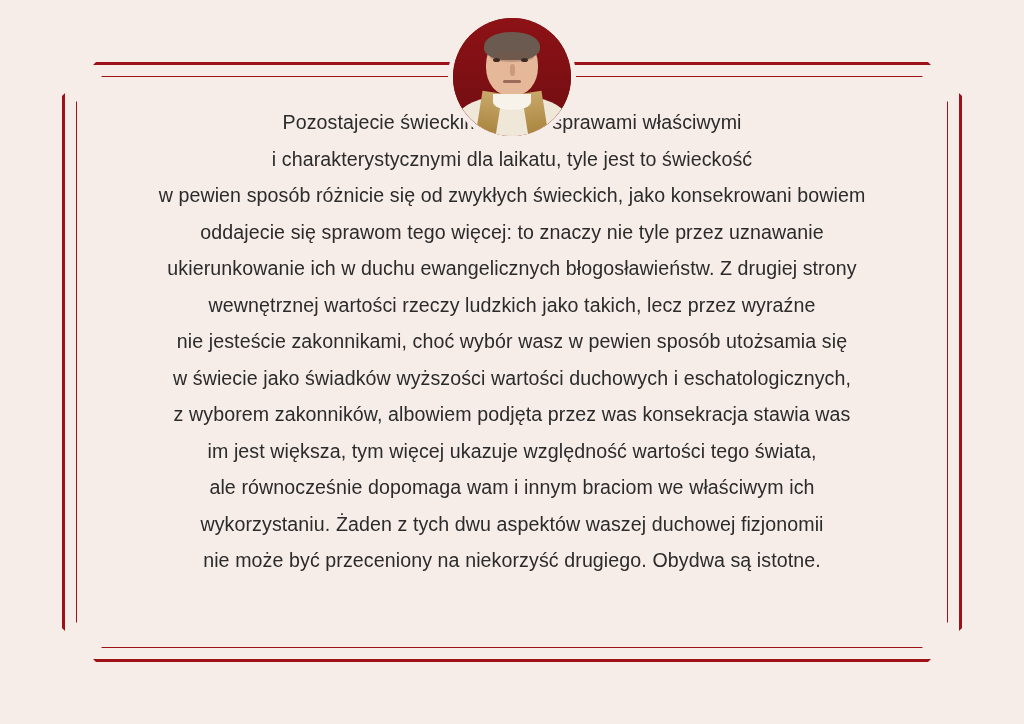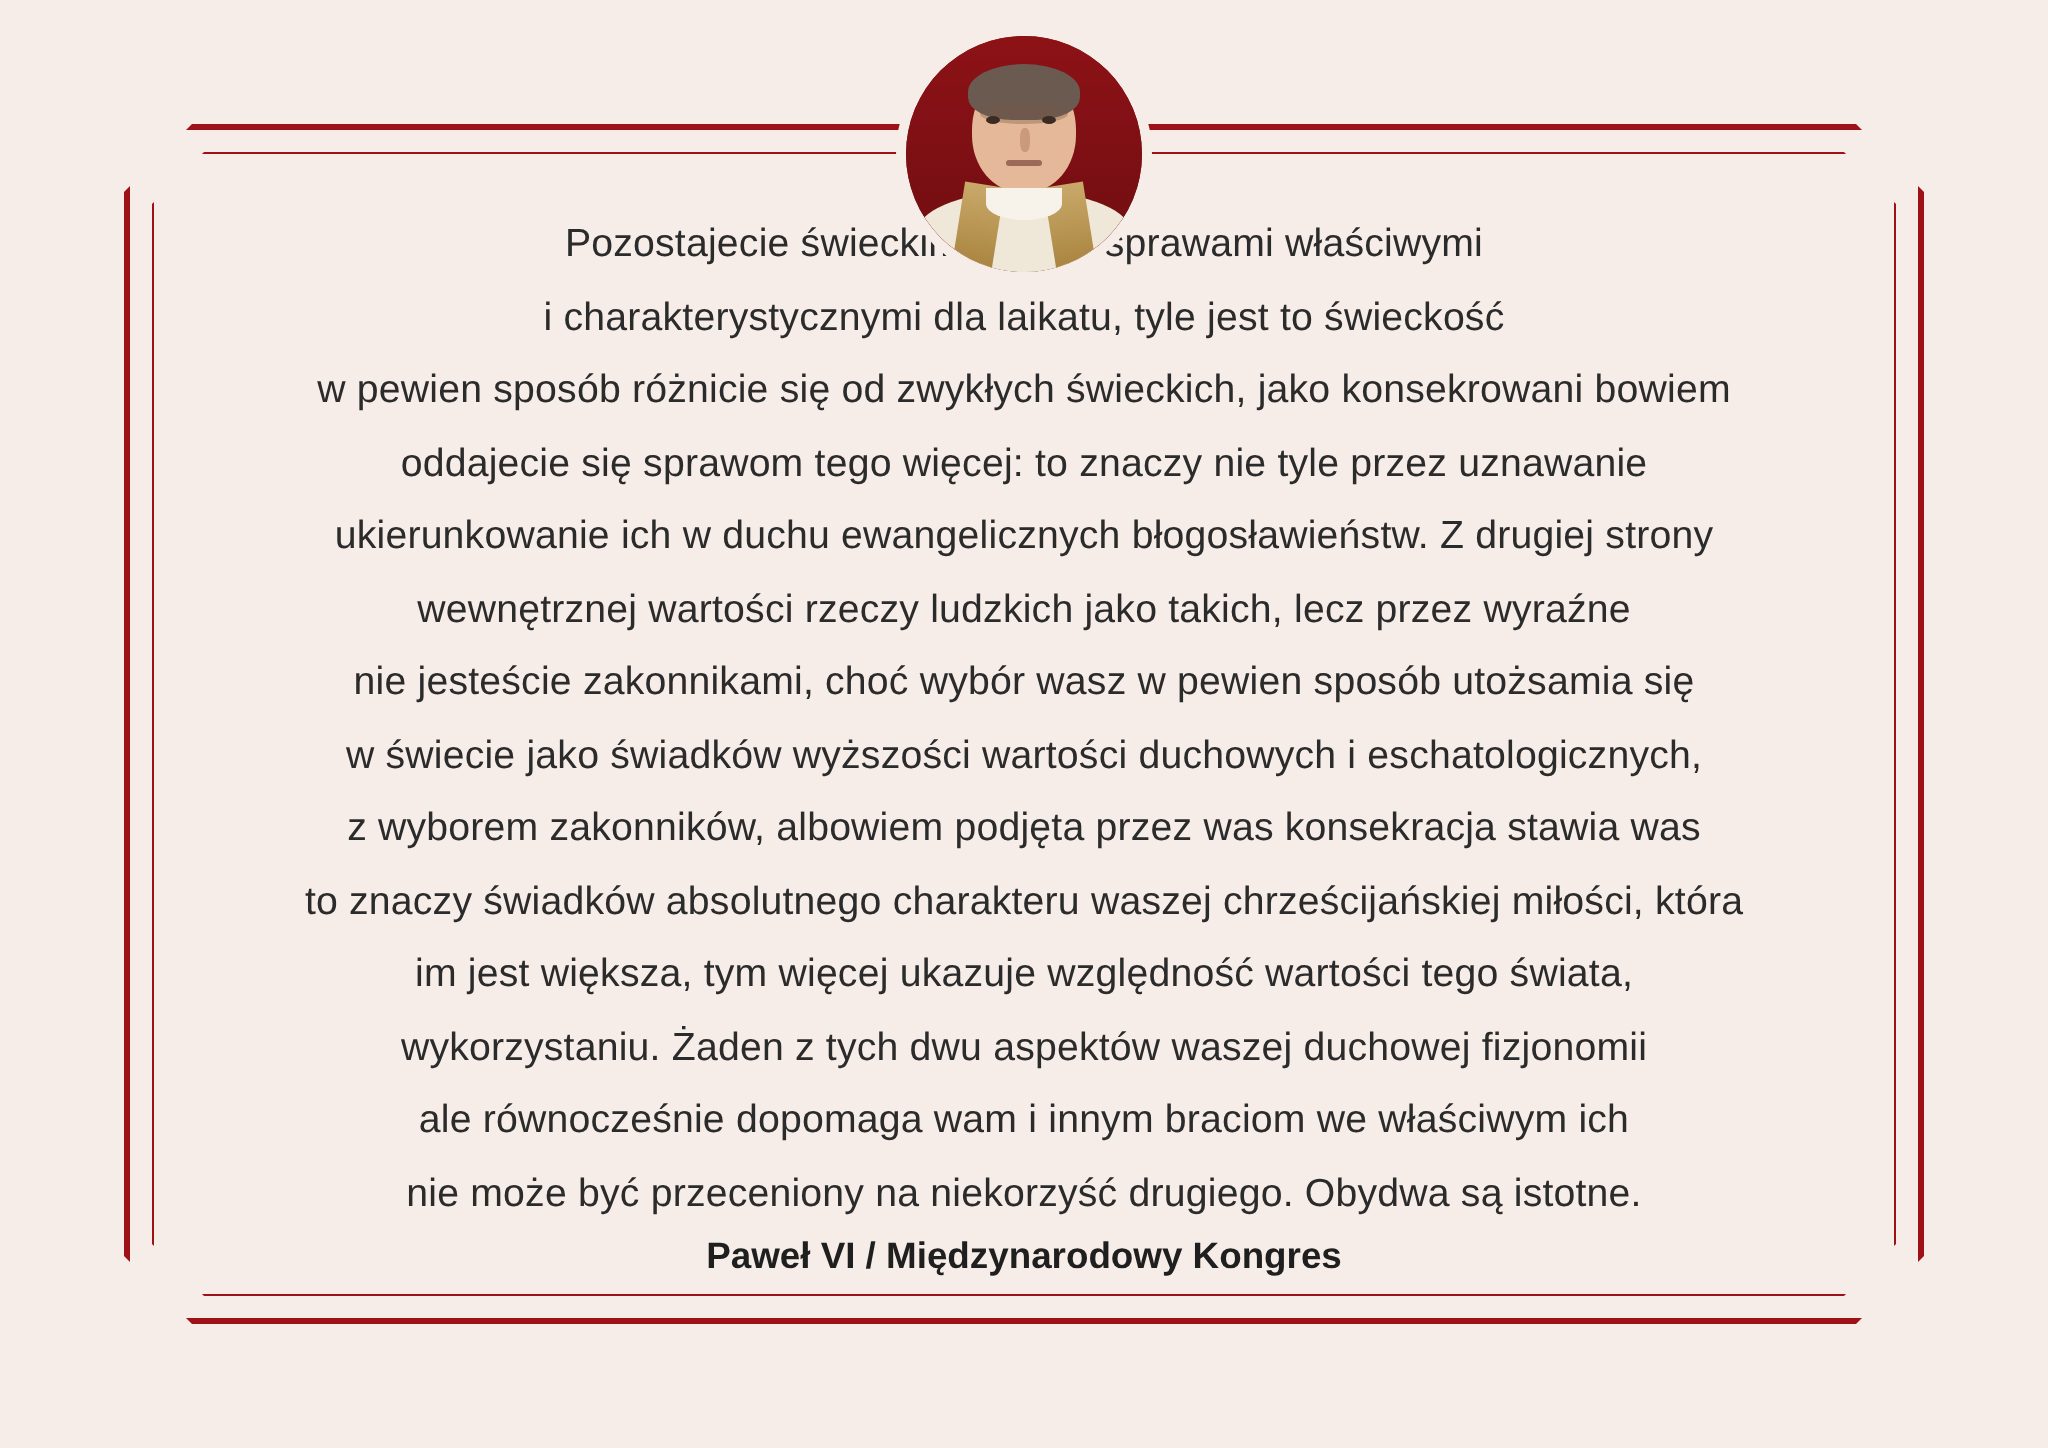--- a/index.html
+++ b/index.html
@@ -215,24 +215,22 @@
   <div class="quote">
     <p>Pozostajecie świeckimi,                          zajęci sprawami właściwymi</p>
     <p>i charakterystycznymi dla                  laikatu, tyle jest to świeckość</p>
     <p>w pewien sposób różnicie się od zwykłych świeckich, jako konsekrowani bowiem</p>
     <p>oddajecie się sprawom tego więcej: to znaczy nie tyle przez uznawanie</p>
     <p>ukierunkowanie ich w duchu ewangelicznych błogosławieństw. Z drugiej strony</p>
     <p>wewnętrznej wartości rzeczy ludzkich jako takich, lecz przez wyraźne</p>
     <p>nie jesteście zakonnikami, choć wybór wasz w pewien sposób utożsamia się</p>
     <p>w świecie jako świadków wyższości wartości duchowych i eschatologicznych,</p>
     <p>z wyborem zakonników, albowiem podjęta przez was konsekracja stawia was</p>
-    <p>to znaczy świadków absolutnego charakteru waszej chrześcijańskiej miłości, która</p>
     <p>im jest większa, tym więcej ukazuje względność wartości tego świata,</p>
+    <p>ale równocześnie dopomaga wam i innym braciom we właściwym ich</p>
     <p>wykorzystaniu. Żaden z tych dwu aspektów waszej duchowej fizjonomii</p>
-    <p>ale równocześnie dopomaga wam i innym braciom we właściwym ich</p>
     <p>nie może być przeceniony na niekorzyść drugiego. Obydwa są istotne.</p>
   </div>
 
   <div class="attribution">
-    <span class="line">Paweł VI / Międzynarodowy Kongres</span>
   </div>
 
 </div>
 
 </body></html>

